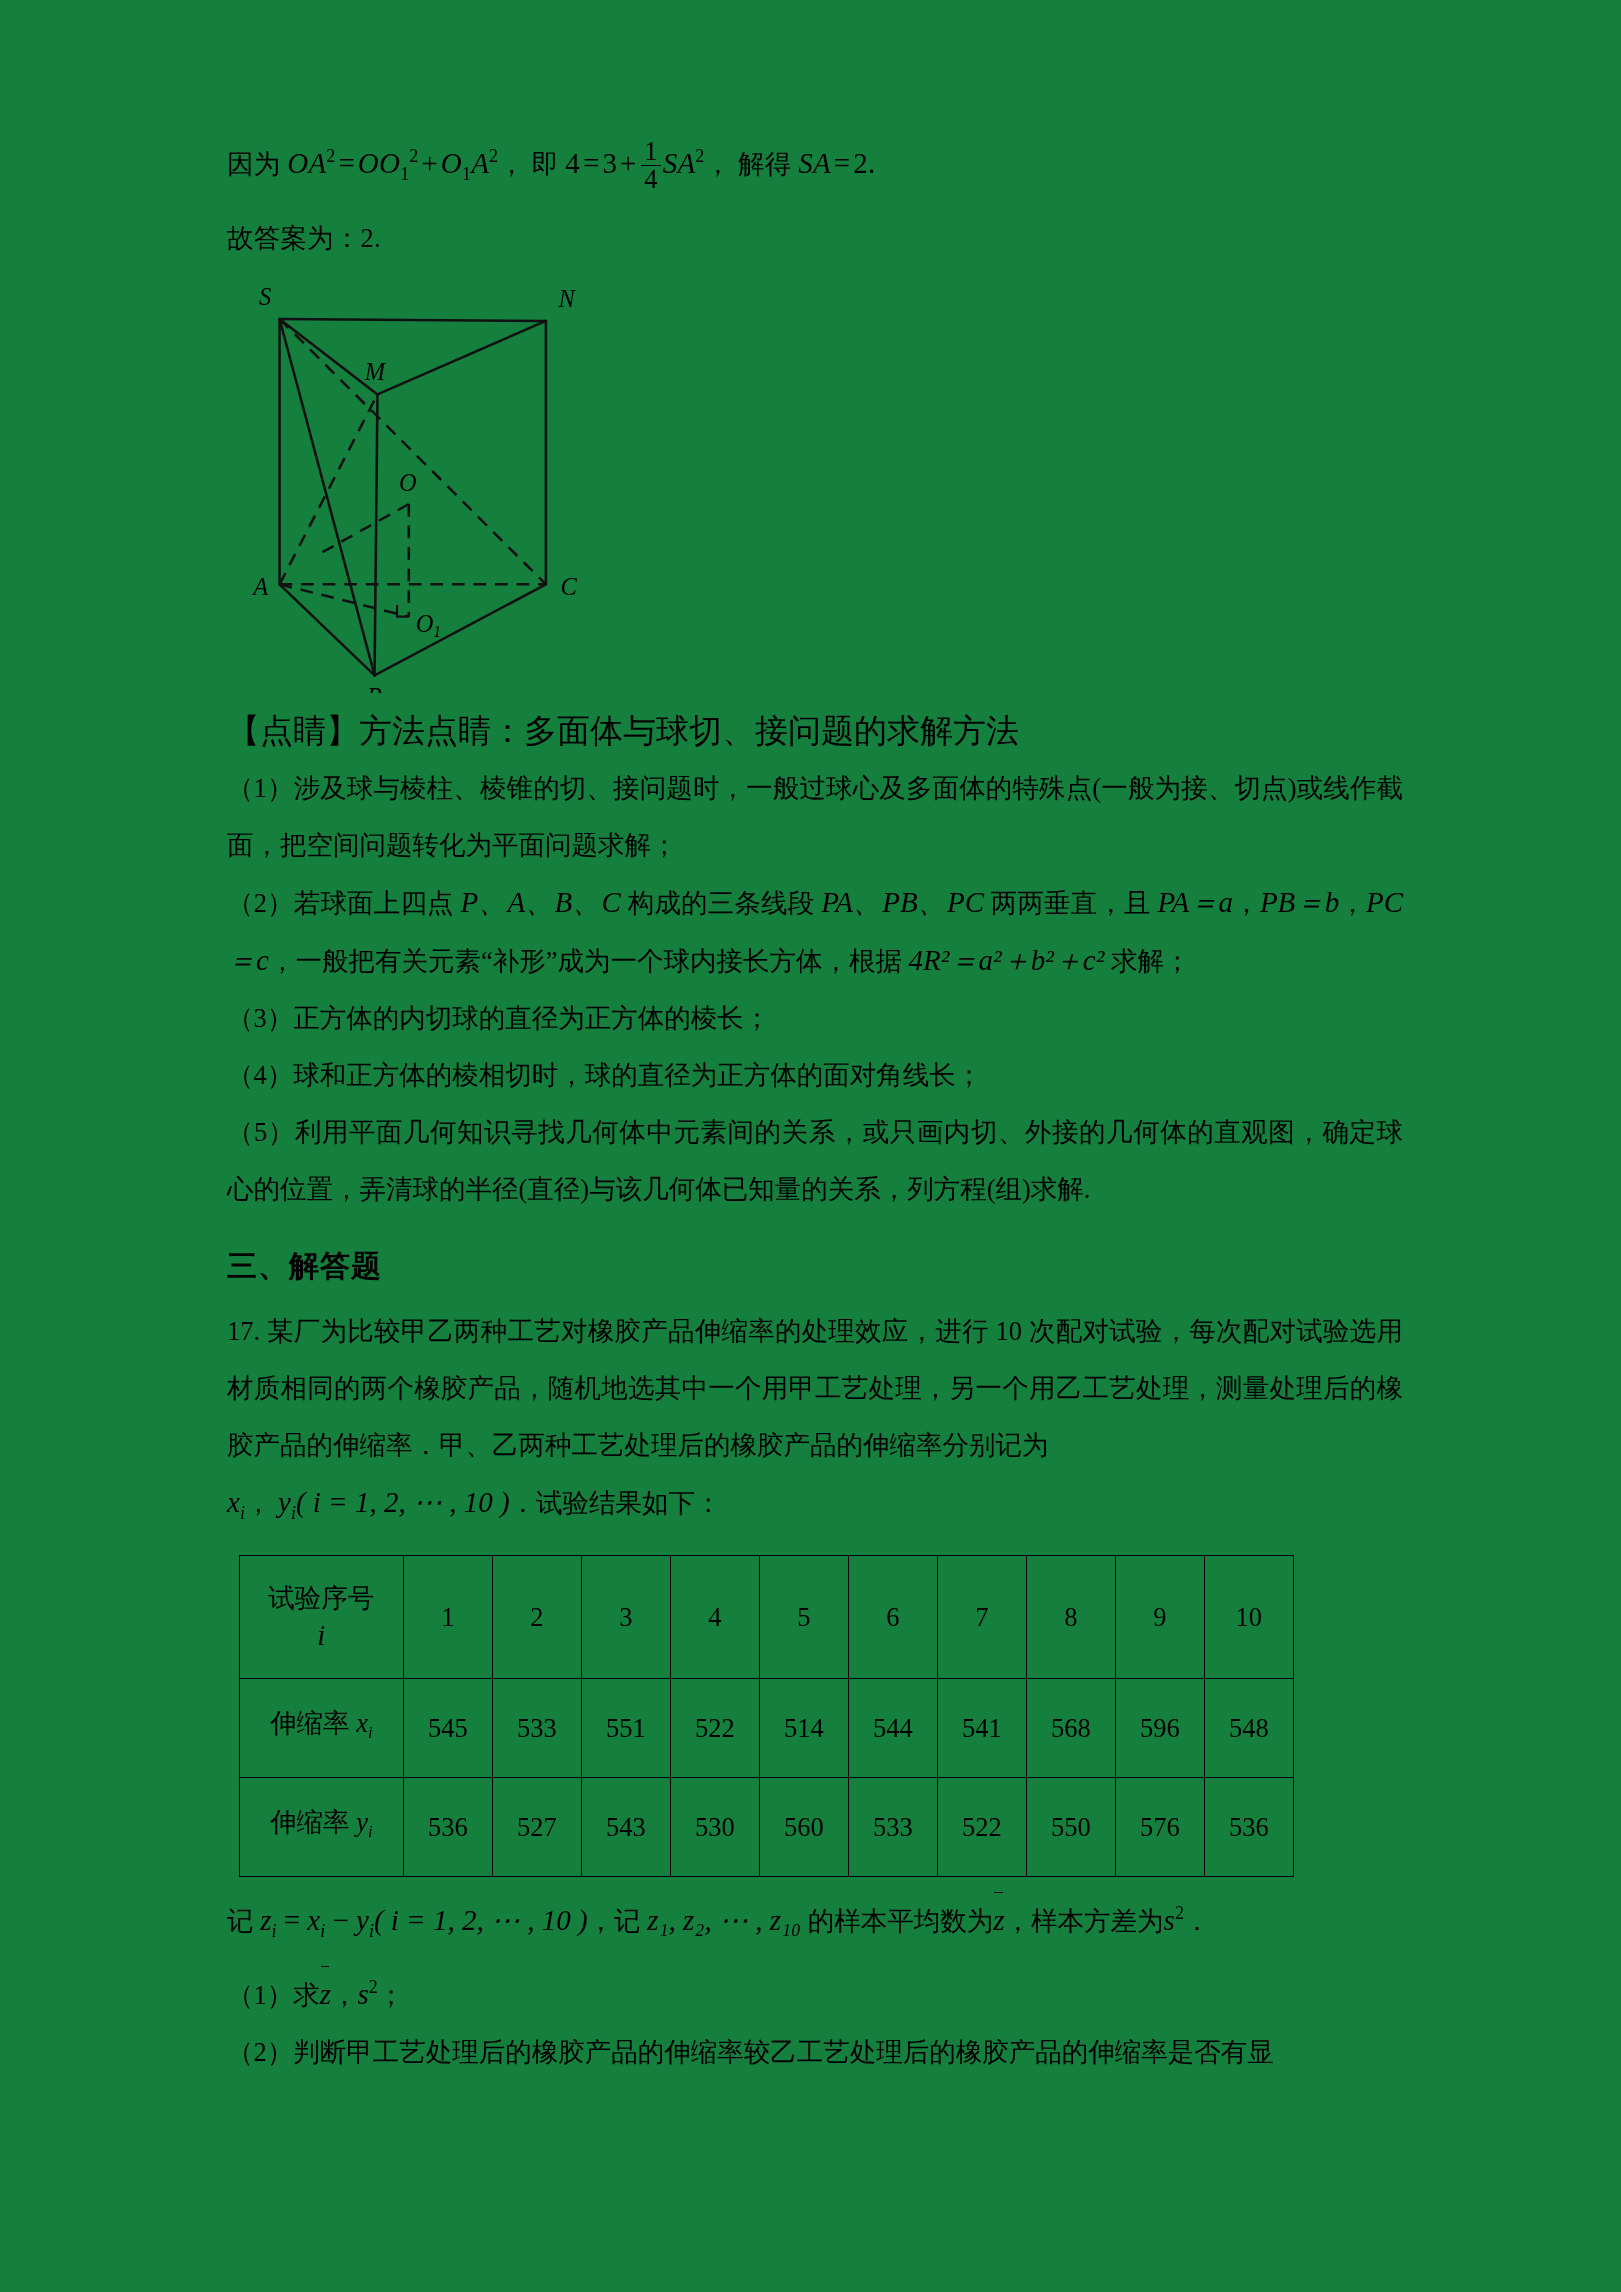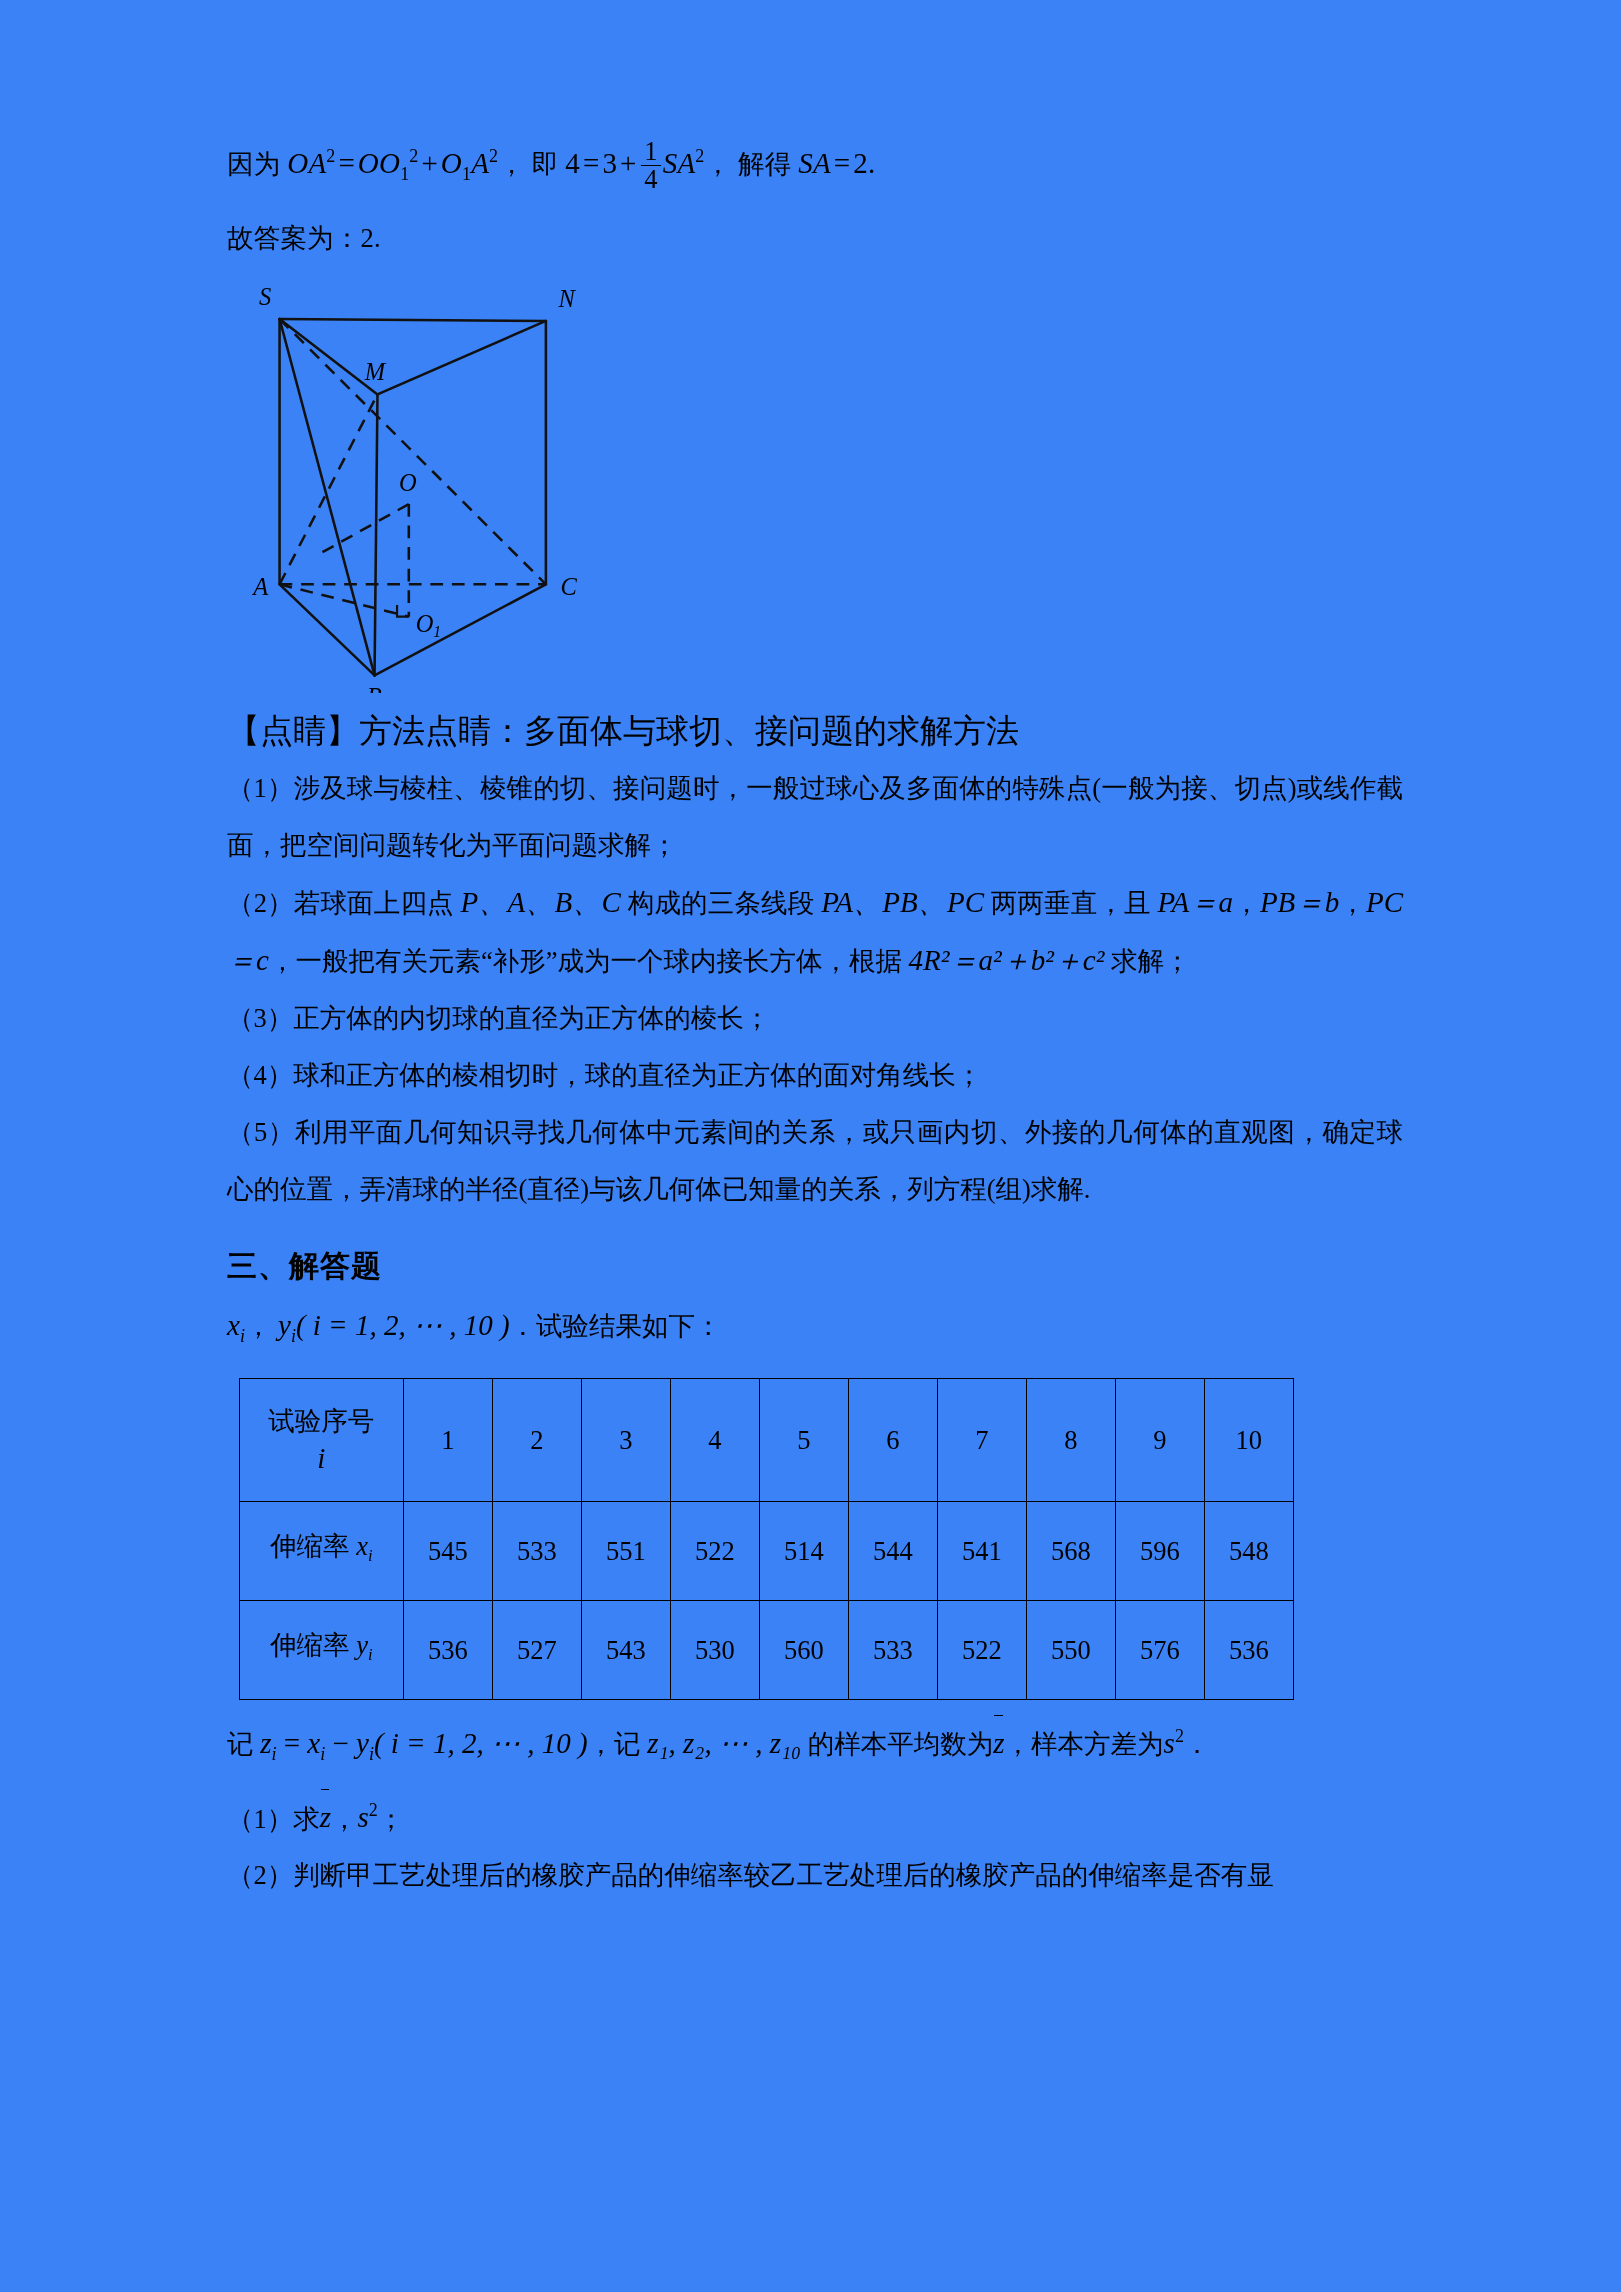--- a/index.html
+++ b/index.html
@@ -4,21 +4,21 @@
 <style>
   html, body {
     margin: 0;
     padding: 0;
     background: #ffffff;
   }
   .page {
     position: relative;
     width: 1621px;
     height: 2293px;
-    background: #3b82f6;
+    background: #15803d;
     font-family: "Liberation Serif", "DejaVu Serif", serif;
     color: #000000;
     overflow: hidden;
   }
   .content {
     position: absolute;
     left: 227px;
     top: 0;
     width: 1176px;
   }
@@ -204,20 +204,24 @@
     <div class="para">
       <span>（4）</span><span>球和正方体的棱相切时，球的直径为正方体的面对角线长；</span>
     </div>
 
     <div class="para">
       <span>（5）</span><span>利用平面几何知识寻找几何体中元素间的关系，或只画内切、外接的几何体的直观图，确定球心的位置，弄清球的半径(直径)与该几何体已知量的关系，列方程(组)求解.</span>
     </div>
 
     <div class="sec-heading" style="margin-top:15.7px;">三、解答题</div>
 
+    <div class="para" style="margin-top:5.9px;">
+      <span>17.</span>
+      <span>某厂为比较甲乙两种工艺对橡胶产品伸缩率的处理效应，进行 10 次配对试验，每次配对试验选用材质相同的两个橡胶产品，随机地选其中一个用甲工艺处理，另一个用乙工艺处理，测量处理后的橡胶产品的伸缩率．甲、乙两种工艺处理后的橡胶产品的伸缩率分别记为</span>
+    </div>
 
     <div class="para">
       <span class="math"><span>x</span><sub class="ixi">i</sub></span><span>，</span>
       <span class="math"><span>y</span><sub class="ixi">i</sub></span><span class="math">( i = 1, 2, ⋯ , 10 )</span><span>．试验结果如下：</span>
     </div>
 
     <table class="exp">
       <tbody>
         <tr>
           <td class="hdr first">

